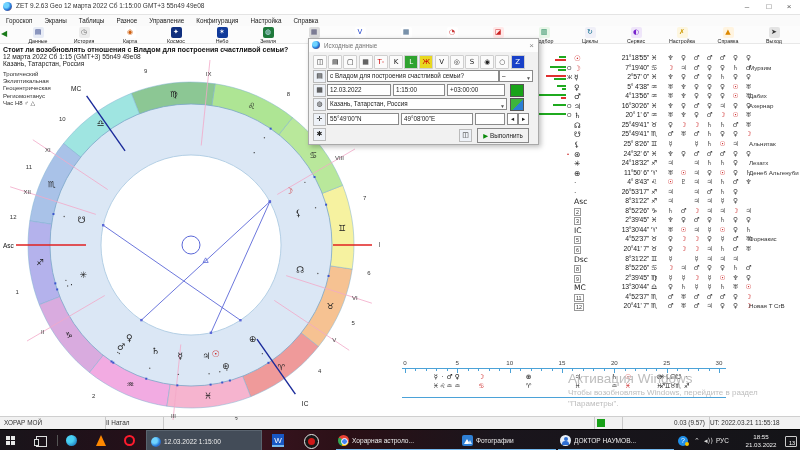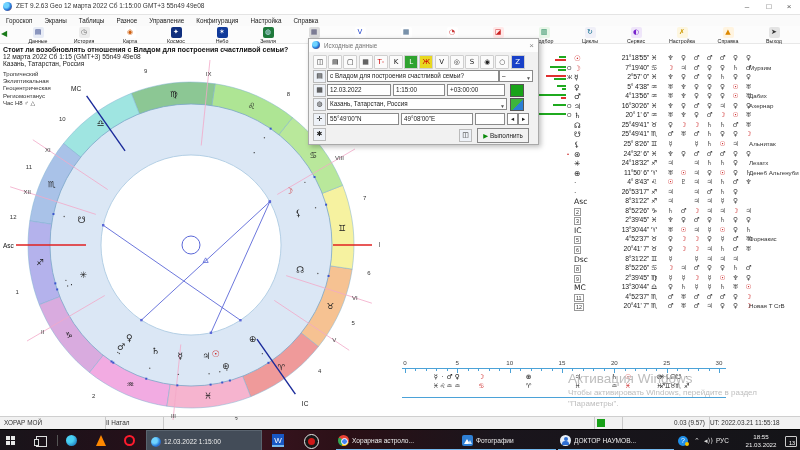--- a/index.html
+++ b/index.html
@@ -819,21 +819,21 @@
       <div class="mrow1" style="left: 672.947px; top: 373px;">☊</div>
       <div class="mrow2" style="left: 672.947px; top: 382px;">♉</div>
       <div class="mrow1" style="left: 678.18px; top: 373px;">☋</div>
       <div class="mrow2" style="left: 678.18px; top: 382px;">♏</div>
       <div class="mrow1" style="left: 686.553px; top: 373px;">·</div>
       <div class="mrow2" style="left: 686.553px; top: 382px;">♐</div>
     </div>
 
   <div id="wm">
     <div id="wm1">Активация Windows</div>
-    <div id="wm2">Чтобы активировать Windows, перейдите в раздел</div>
+    <div id="wm2">Чтобы возобновлять Windows, перейдите в раздел</div>
     <div id="wm3">"Параметры".</div>
   </div>
 
   <div id="dialog">
     <div id="dlgtitle">
       <div id="dlgico"></div>
       <div id="dlgname">Исходные данные</div>
       <div id="dlgclose">×</div>
     </div>
     <div id="dlgicons">

